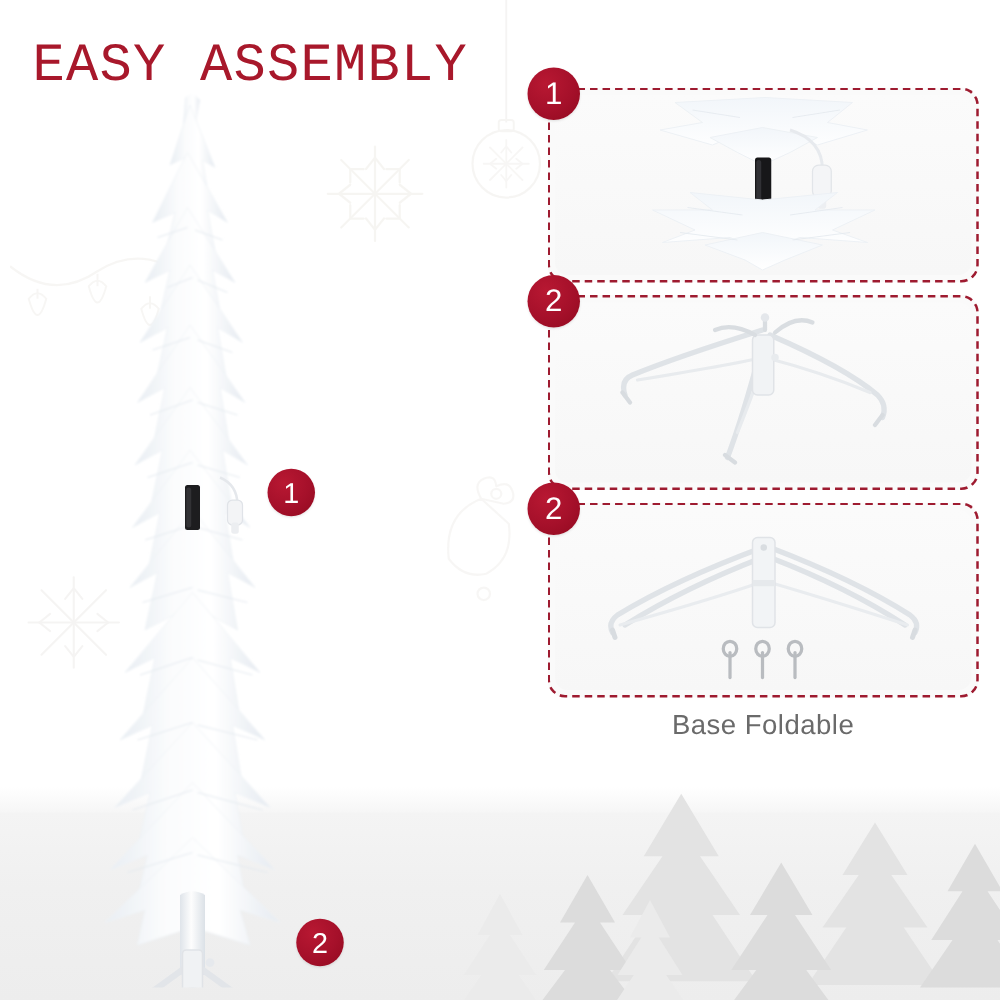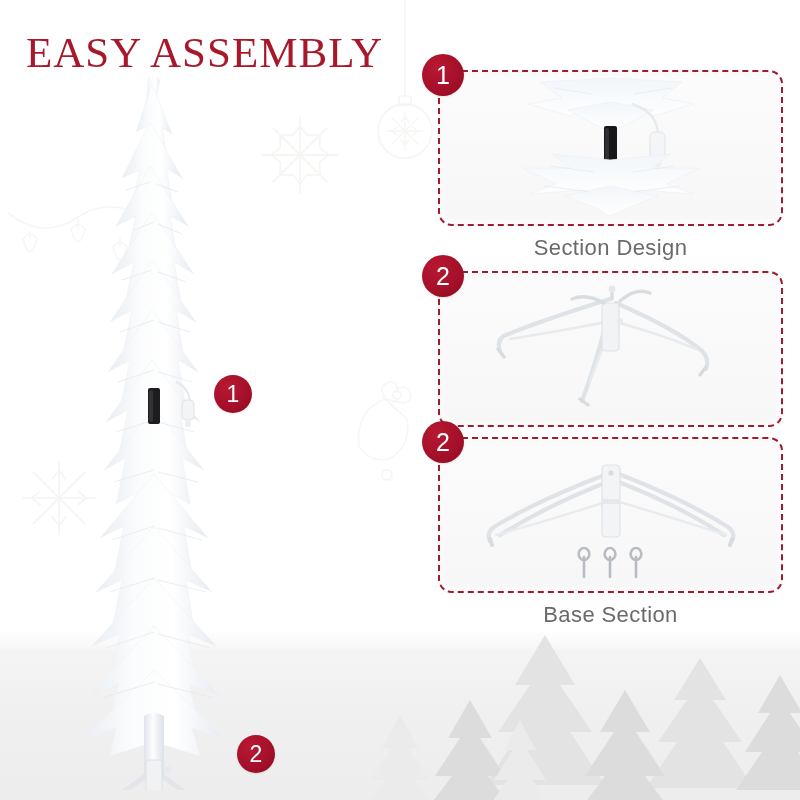--- a/index.html
+++ b/index.html
@@ -21,21 +21,21 @@
     background:linear-gradient(180deg,rgba(244,244,244,0) 0%,#f4f4f4 100%);
   }
   .wm{position:absolute;opacity:.55;pointer-events:none;}
   .silhouettes{position:absolute;left:0;bottom:0;width:800px;height:220px;pointer-events:none;}
 
   
   .title{
     position:absolute;left:26px;top:28px;
     font-size:43px;letter-spacing:1px;
     color:#a8182b;font-weight:400;
-    font-family:Liberation Serif, serif;
+    font-family:Liberation Mono, monospace;
     white-space:nowrap;
   }
 
   
   .tree-wrap{position:absolute;left:30px;top:70px;width:320px;height:720px;}
 
   
   .badge{
     position:absolute;border-radius:50%;
     background:radial-gradient(circle at 35% 30%,#b81832 0%,#a5102a 55%,#91091f 100%);
@@ -268,21 +268,20 @@
               <path d="M166 110 L120 120 L152 132 L166 140 L184 132 L214 120 Z"></path>
             </g>
             <g stroke="#e6ebf0" stroke-width="0.9" opacity=".9">
               <path d="M110 12 L148 18 M106 90 L150 96 M228 12 L190 18 M230 90 L188 96
                        M100 110 L146 116 M236 110 L190 116"></path>
             </g>
           </svg>
         </div>
       </div>
       <div class="badge card-badge">1</div>
-      <div class="card-label">Section Design</div>
     </div>
 
     <div class="card">
       <div class="card-box">
         <div class="card-inner">
           <svg width="333" height="144" viewBox="0 0 333 144">
             <g fill="none" stroke="#dfe3e7" stroke-width="4.2" stroke-linecap="round">
               <path d="M166 22 Q96 44 62 58 Q52 62 56 74"></path>
               <path d="M172 26 Q232 52 258 74 Q266 82 262 92"></path>
               <path d="M164 40 Q150 92 138 124"></path>
@@ -342,17 +341,17 @@
                 <ellipse cx="140" cy="111" rx="5.4" ry="6"></ellipse>
               <path d="M166 114 L166 134"></path>
                 <ellipse cx="166" cy="111" rx="5.4" ry="6"></ellipse>
               <path d="M192 114 L192 134"></path>
                 <ellipse cx="192" cy="111" rx="5.4" ry="6"></ellipse>
             </g>
           </svg>
         </div>
       </div>
       <div class="badge card-badge">2</div>
-      <div class="card-label">Base Section</div>
+      <div class="card-label">Base Foldable</div>
     </div>
 
   </div>
 </div>
 
 </body></html>

